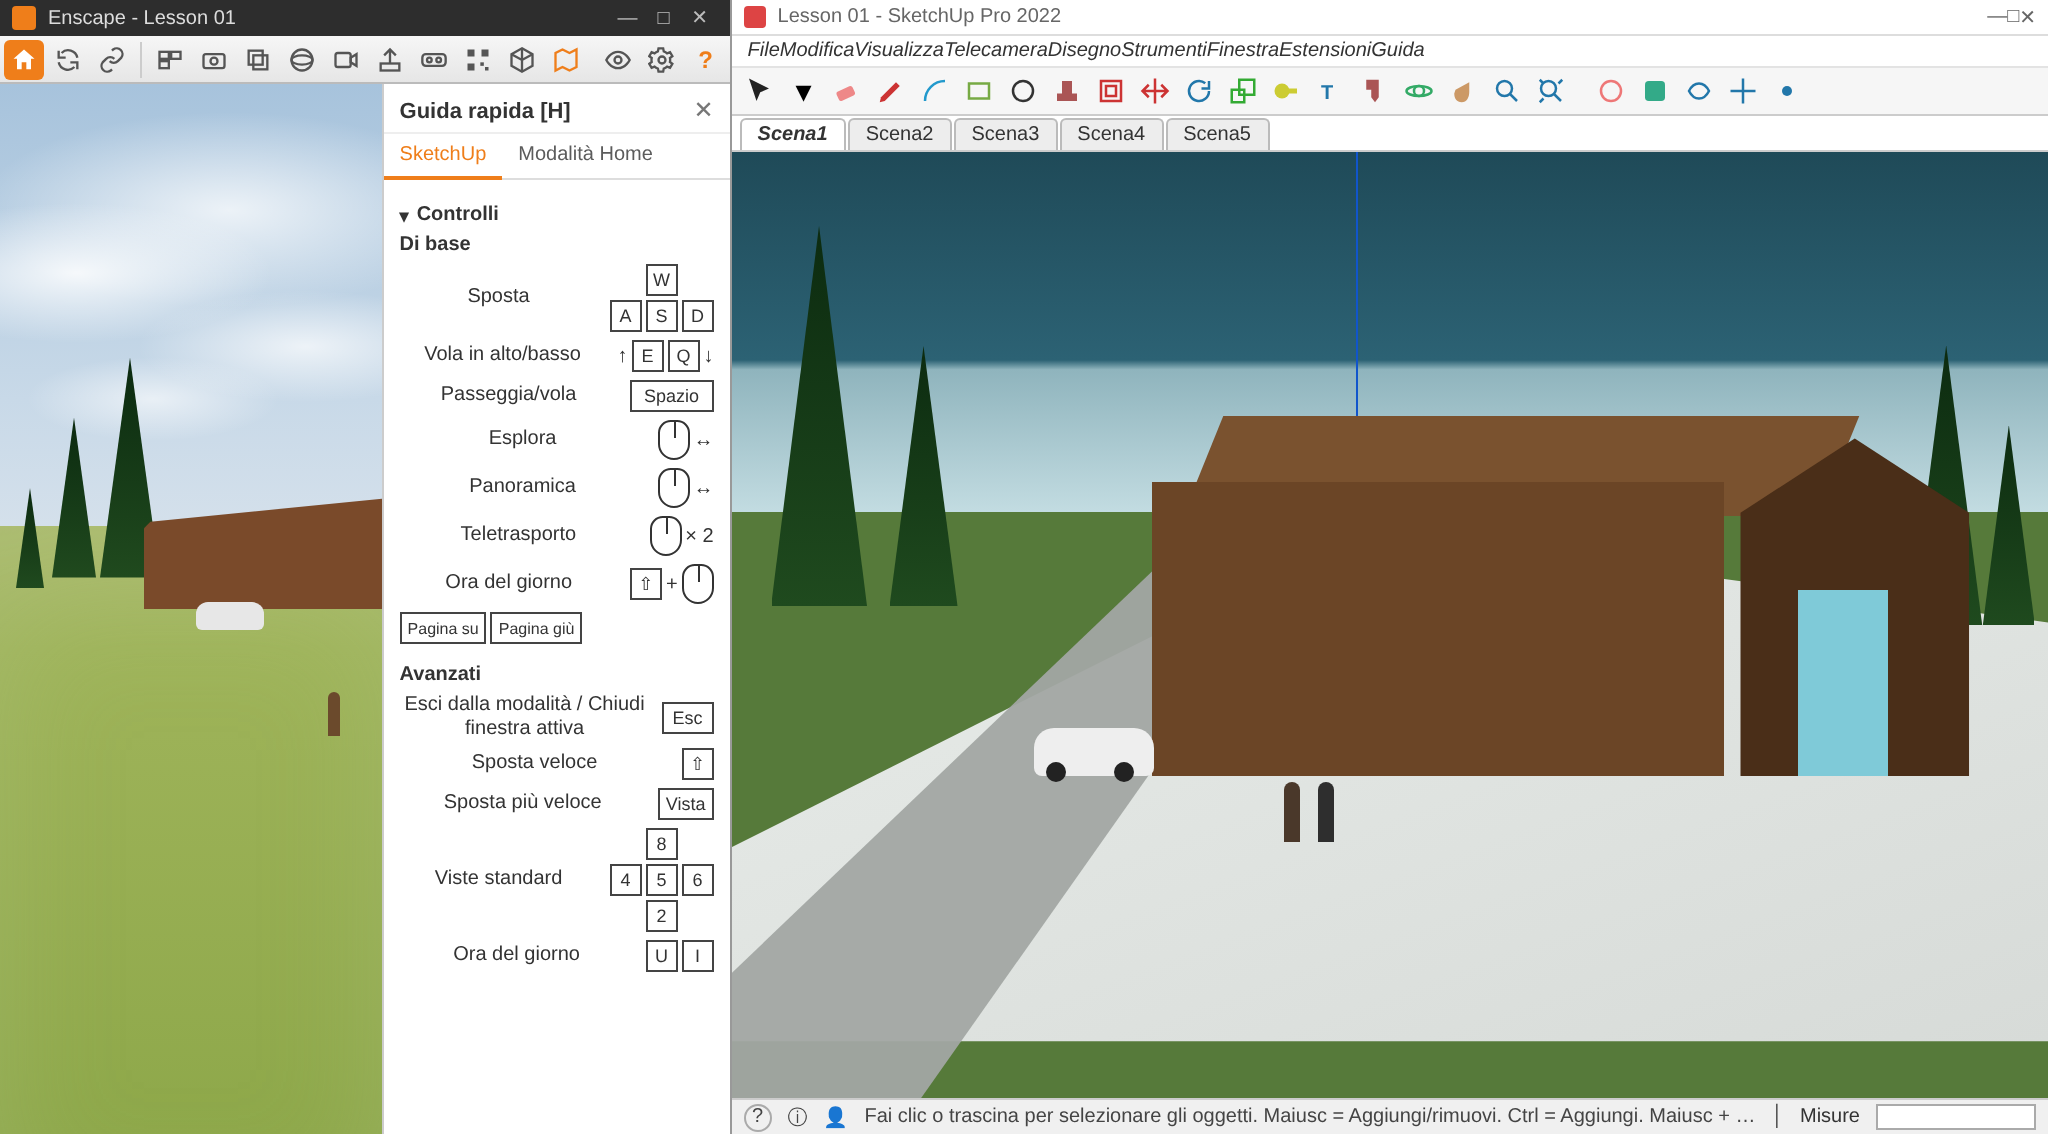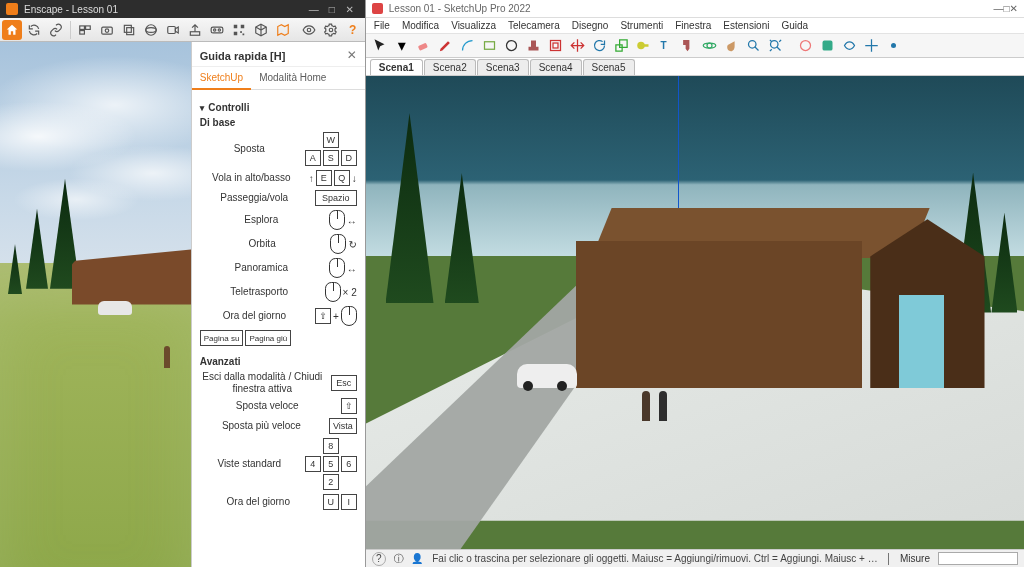--- a/index.html
+++ b/index.html
@@ -59,27 +59,27 @@
   .key { border:1px solid #444; min-width:16px; height:16px; padding:0 3px; font-size:9px; display:flex; align-items:center; justify-content:center; background:#fff;}
   .key.wide{min-width:42px;}
   .mouse { width:16px; height:20px; border:1px solid #333; border-radius:8px 8px 10px 10px; position:relative; background:#fff;}
   .mouse::before{content:"";position:absolute;top:0;left:50%;width:1px;height:8px;background:#333;}
   details.collapser > summary { list-style:none; cursor:default; font-weight:700; margin:6px 0 4px; display:flex; align-items:center; gap:4px;}
   details.collapser > summary::before{content:"▾"; font-size:9px;}
 
   
   .app-right { flex:1; height:567px; display:flex; flex-direction:column; background:#7dd3fc; }
   .titlebar-r { height:18px; background:#fff; color:#666; font-size:10px; display:flex; align-items:center; padding:0 6px; border-bottom:1px solid #ddd;}
-  .menubar { height:16px; background:#fff; display:flex; align-items:center; gap:12px; padding:0 8px; font-size:10px; color:#333; border-bottom:1px solid #e3e3e3;}
+  .menubar { height:16px; background:#fff; display:flex; align-items:center; gap:0; padding:0 8px; font-size:10px; color:#333; border-bottom:1px solid #e3e3e3;font-style:italic;}
   .toolbar-r { height:24px; background:#f6f6f6; border-bottom:1px solid #ccc; display:flex; align-items:center; padding:0 4px; gap:2px;}
   .rbtn { width:20px; height:20px; display:flex; align-items:center; justify-content:center;}
   .rbtn svg{width:15px;height:15px;}
   .scenebar { height:18px; background:#fff; display:flex; align-items:flex-end; border-bottom:1px solid #ccc; padding-left:4px; font-size:10px;}
   .scenetab { padding:2px 8px 2px; border:1px solid #bbb; border-bottom:none; background:#ededed; margin-right:1px; border-radius:3px 3px 0 0; color:#333;}
-  .scenetab.active{ background:#fff; font-weight:600;}
+  .scenetab.active{ background:#fff; font-weight:600;font-style:italic;}
 
   .viewport-r { flex:1; position:relative; overflow:hidden; }
   .sky-r { position:absolute; inset:0; background:linear-gradient(#1f4a58 0%, #2c6274 22%, #8fb4bd 23%, #c9e1e6 40%, #d6e8eb 41%);}
   .ground-r { position:absolute; left:0; right:0; bottom:0; height:62%; background:#567a3a; }
   .lot { position:absolute; bottom:6%; left:0; right:0; height:54%; background:linear-gradient(160deg,#e8ece9 0%, #d7dbd8 100%);
     clip-path:polygon(0 62%, 48% 0, 100% 18%, 100% 100%, 0 100%);
   }
   .path { position:absolute; left:0; bottom:0; width:80%; height:60%; background:#a2a6a3;
     clip-path:polygon(0 78%, 44% 0, 56% 0, 18% 100%, 0 100%);
     opacity:.95;
@@ -276,27 +276,20 @@
           </div>
 
           <div class="row">
               <span class="lbl">Esplora</span>
             <span class="keys">
                 <span class="mouse"></span>
                 <span>↔</span>
               </span>
           </div>
 
-          <div class="row">
-              <span class="lbl">Orbita</span>
-            <span class="keys">
-                <span class="mouse"></span>
-                <span>↻</span>
-              </span>
-          </div>
 
           <div class="row">
               <span class="lbl">Panoramica</span>
             <span class="keys">
                 <span class="mouse"></span>
                 <span>↔</span>
               </span>
           </div>
 
           <div class="row">

